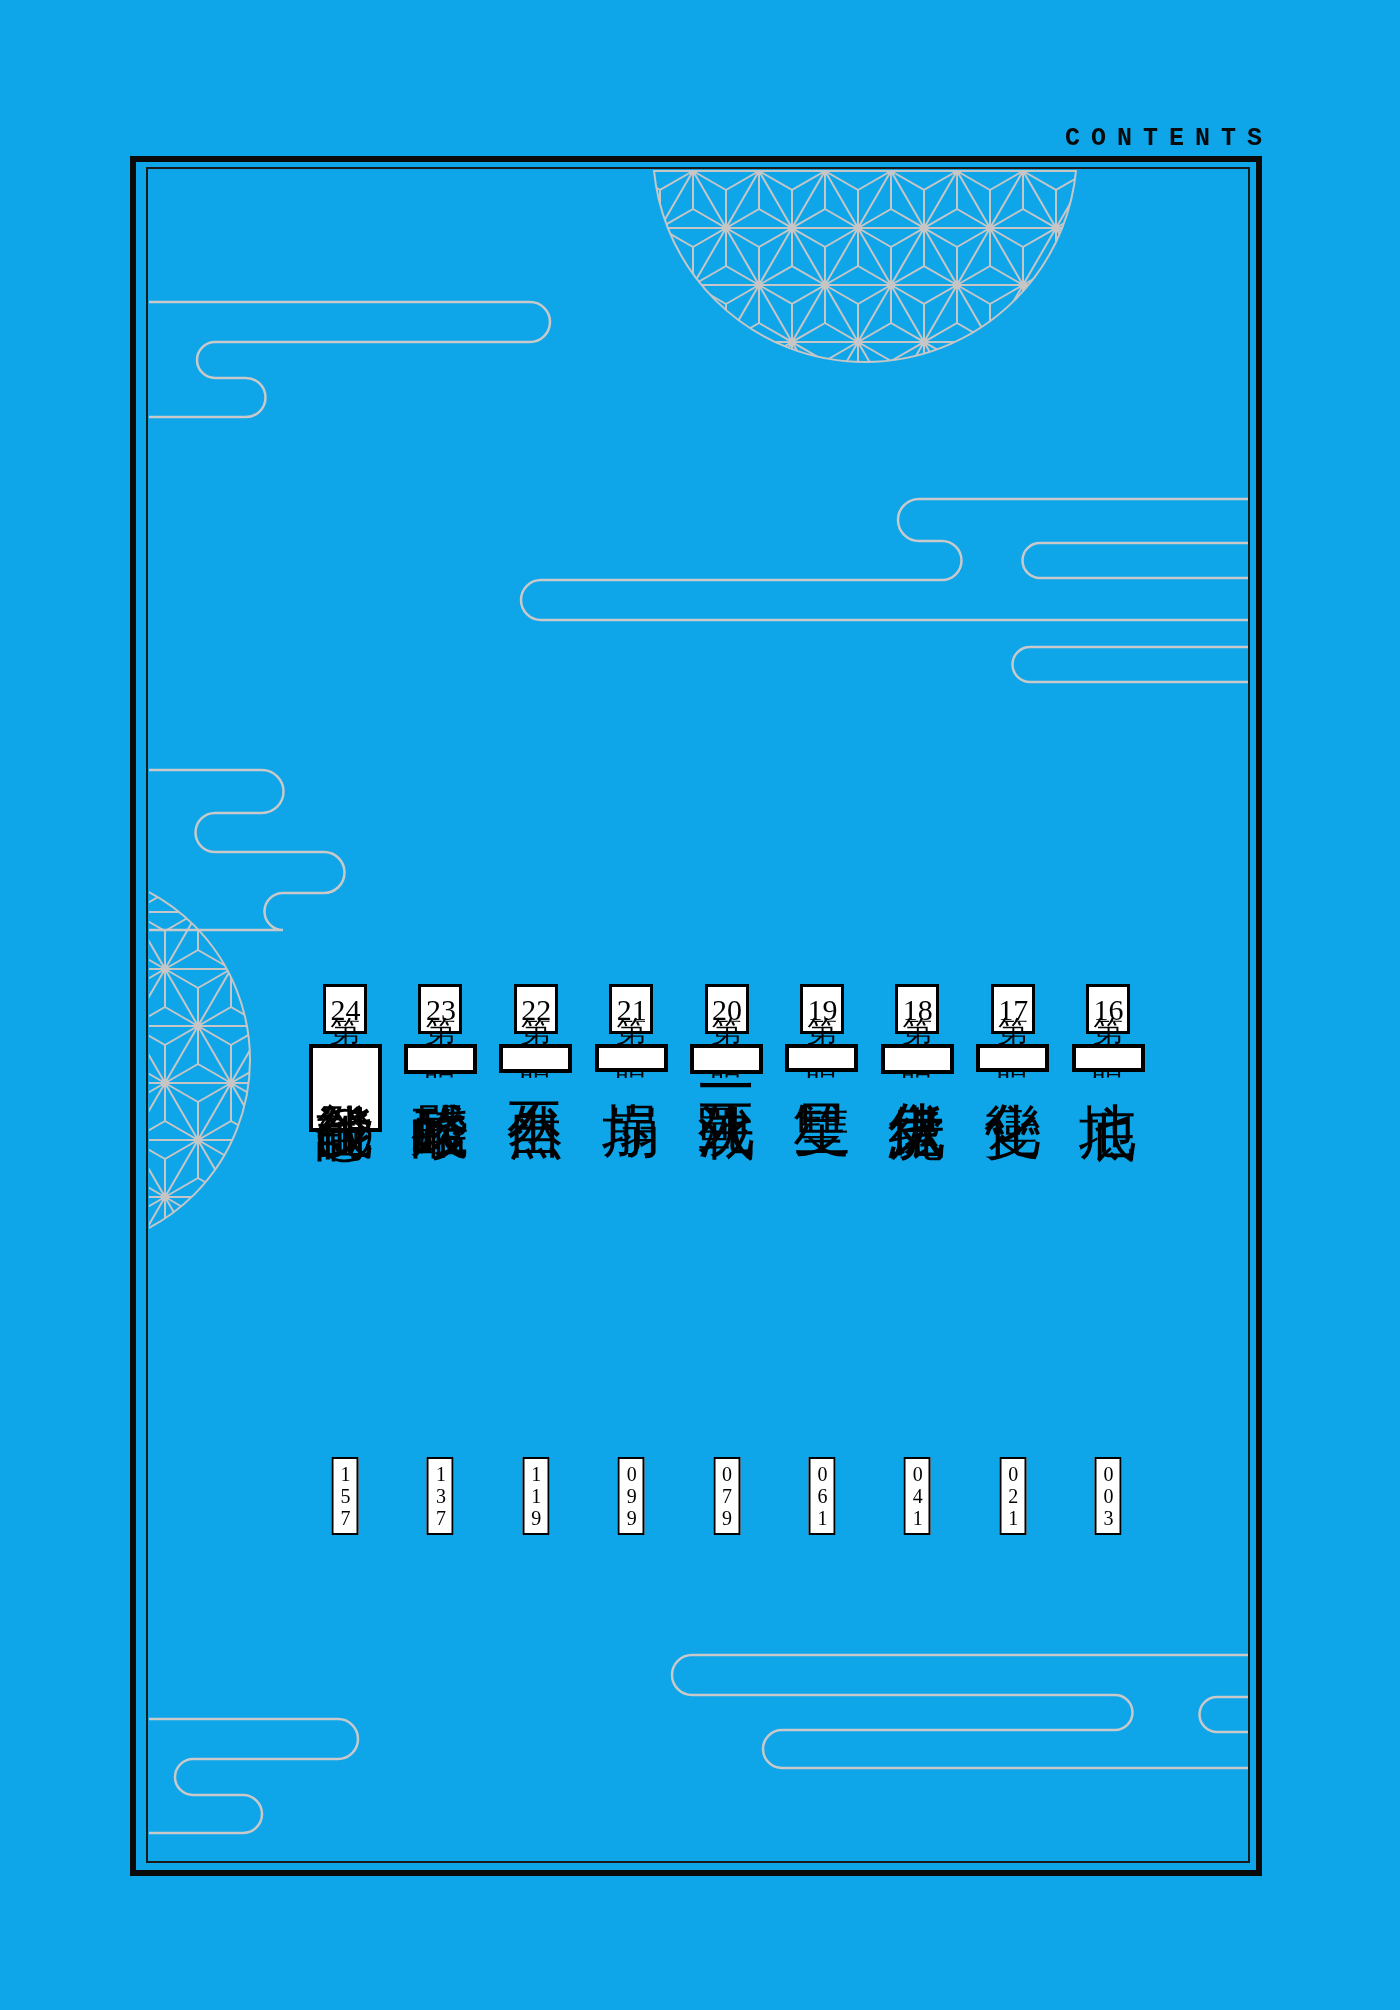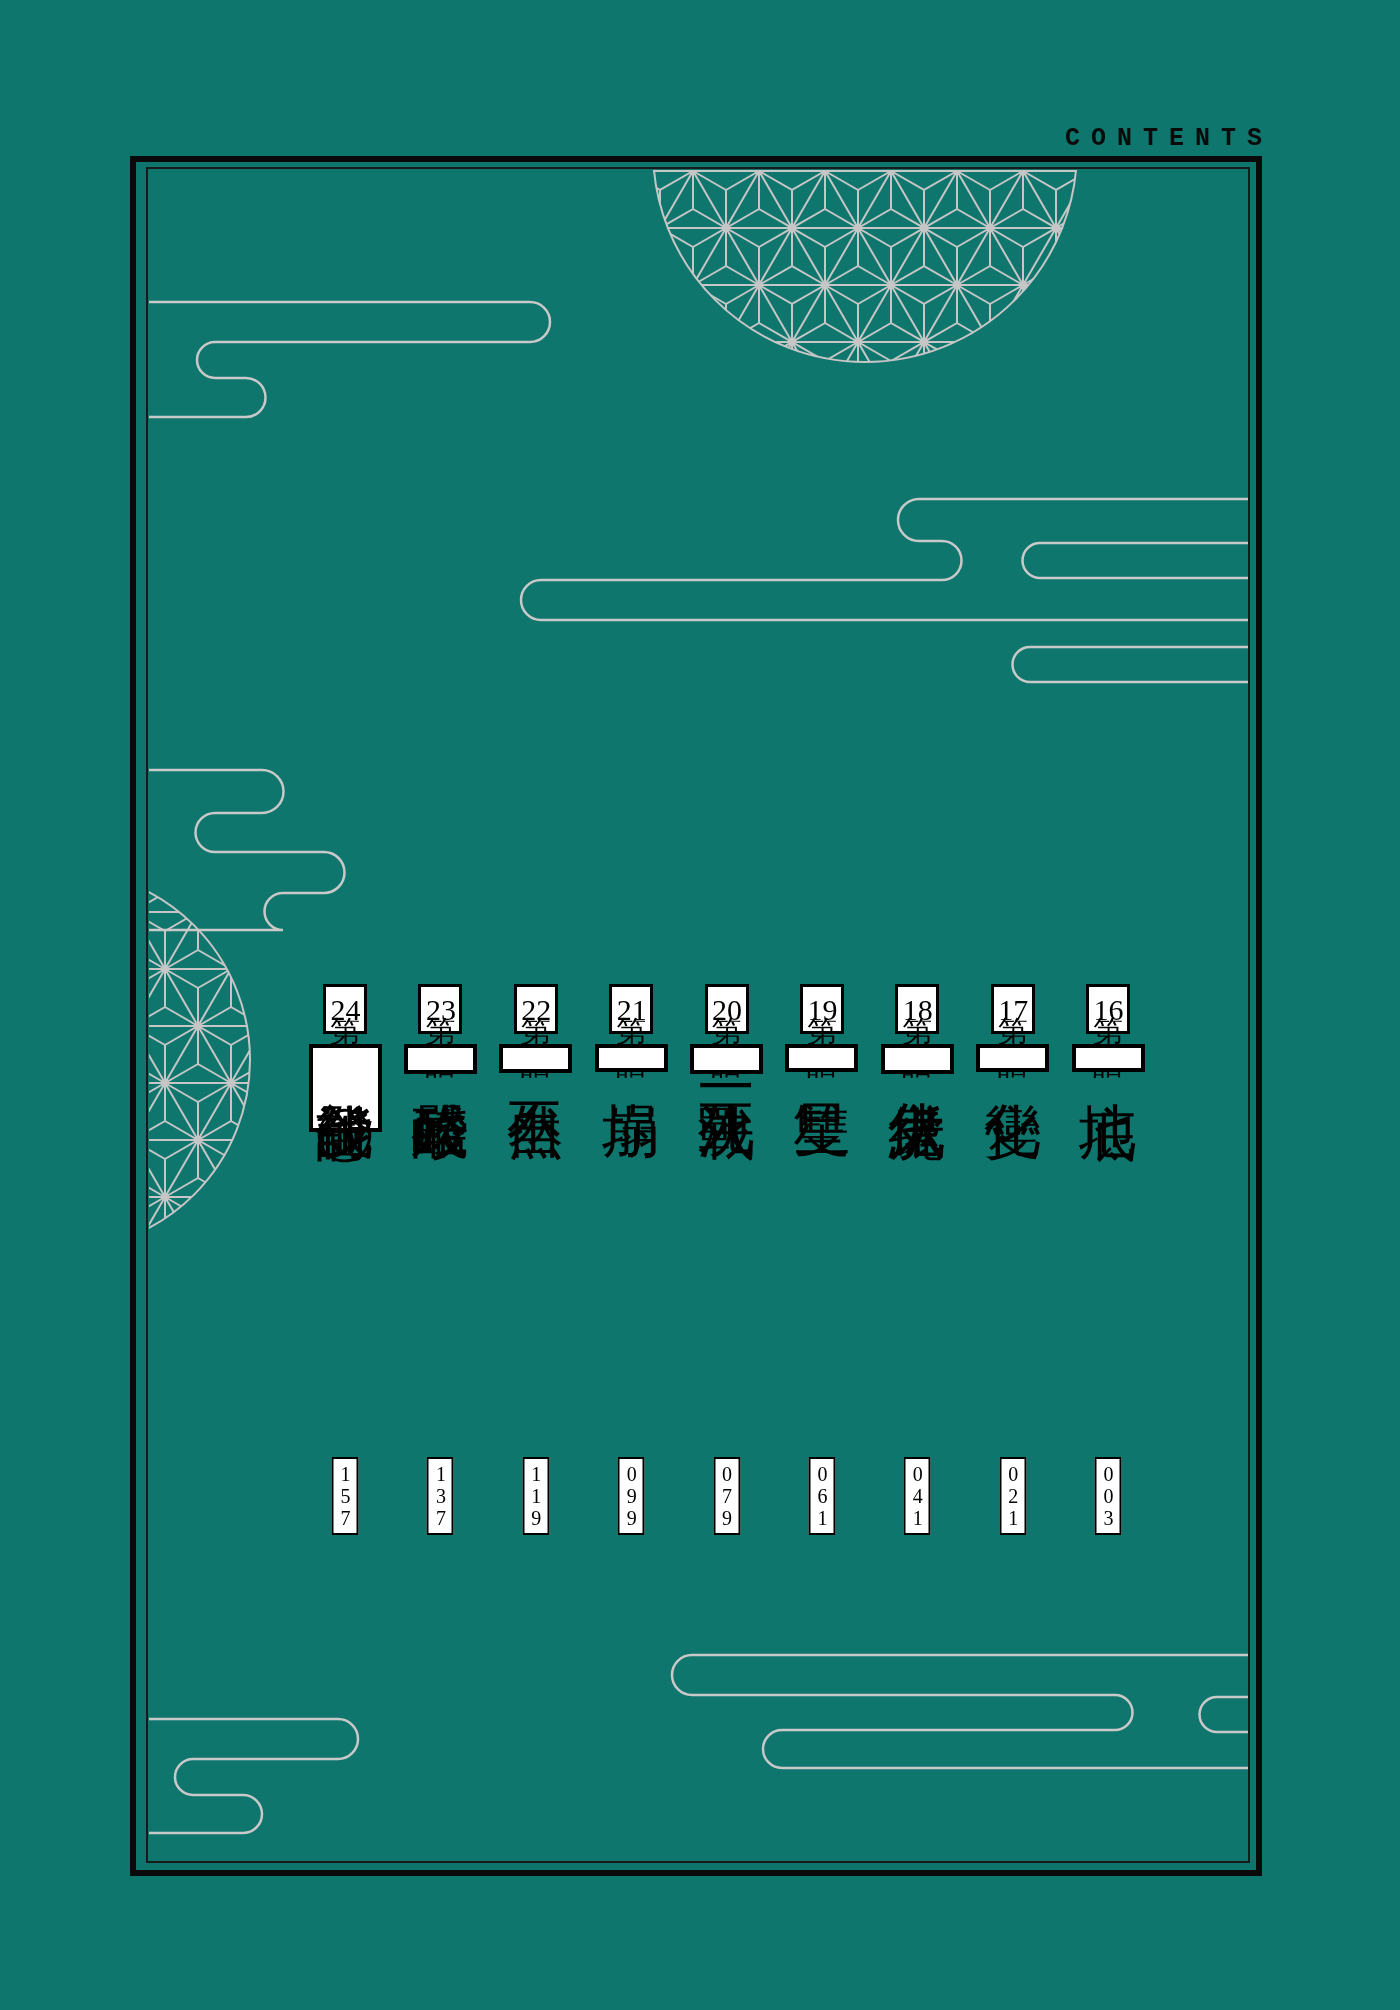--- a/index.html
+++ b/index.html
@@ -1,17 +1,17 @@
 <!DOCTYPE html>
 <html><head>
 <meta charset="utf-8">
 <style>
   html,body{margin:0;padding:0;background:#ffffff;}
   .page{
-    position:relative;width:1400px;height:2010px;background:#0f766e;overflow:hidden;
+    position:relative;width:1400px;height:2010px;background:#0ea5e9;overflow:hidden;
     font-family:"Liberation Serif","DejaVu Serif",serif;color:#000;
   }
   .contents-label{
     position:absolute;top:124px;right:127px;
     font-family:"Liberation Mono","DejaVu Sans Mono",monospace;
     font-weight:bold;font-size:25px;letter-spacing:11px;color:#0a0a0a;
     transform:scaleY(1.05);
   }
   .frame-outer{
     position:absolute;left:130px;top:156px;width:1132px;height:1720px;

